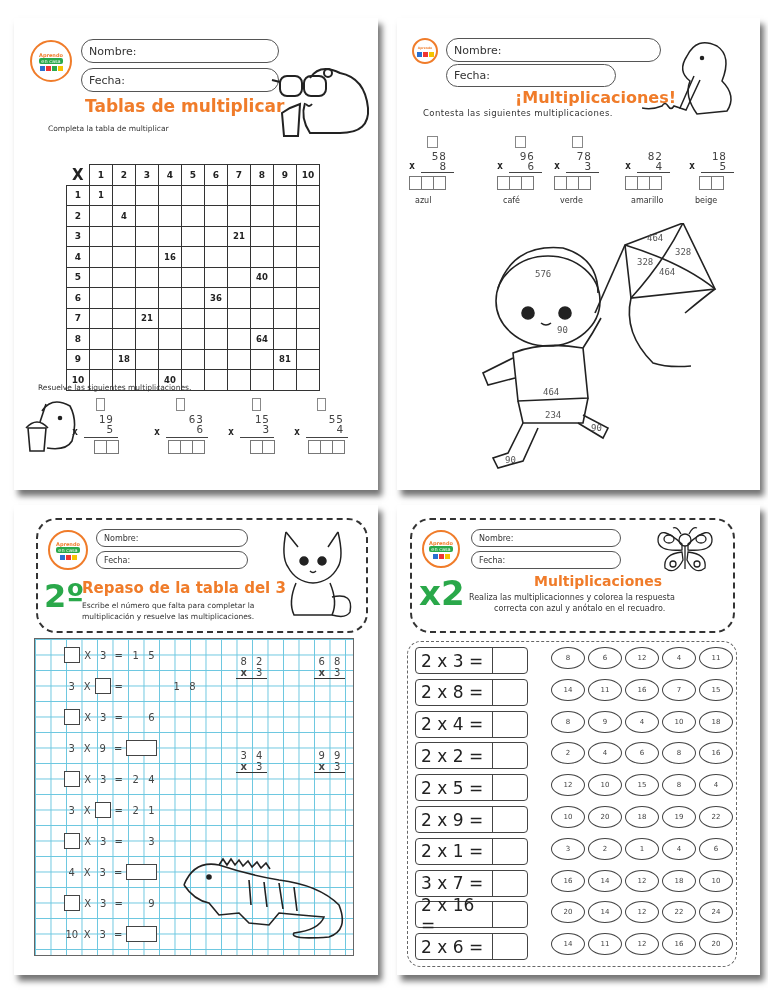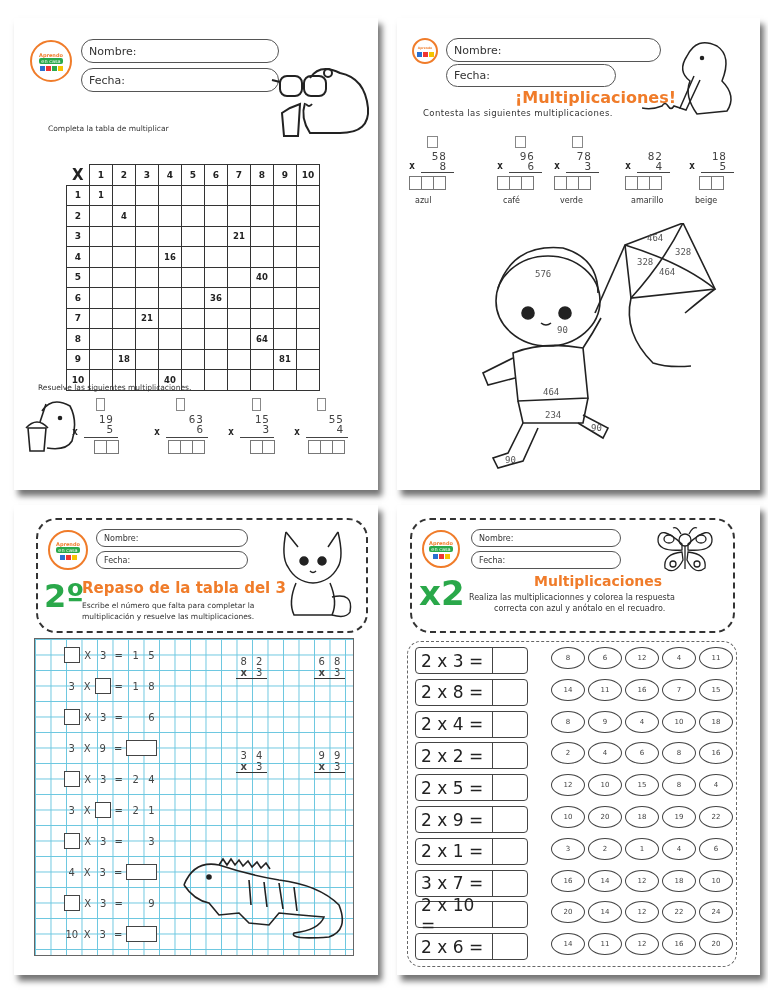--- a/index.html
+++ b/index.html
@@ -75,20 +75,21 @@
         <span style="background:#2aa84a"></span>
         <span style="background:#f5c400"></span>
       </span>
   </div>
   <div class="field" style="left:67px;top:21px;width:198px;height:24px;">
       <span>Nombre:</span>
     </div>
   <div class="field" style="left:67px;top:50px;width:198px;height:24px;">
       <span>Fecha:</span>
     </div>
+  <div class="title-orange" style="left:71px;top:78px;font-size:17px;">Tablas de multiplicar</div>
   <div class="small-text" style="left:34px;top:106px;">Completa la tabla de multiplicar</div>
 
   <svg class="art" style="left:256px;top:40px;" width="105" height="80" viewBox="0 0 105 80">
     <g fill="none" stroke="#222" stroke-width="2">
       <path d="M40 20 Q50 5 70 15 Q95 20 98 50 Q100 75 70 75 L40 75 Q30 60 35 45"></path>
       <circle cx="58" cy="15" r="4"></circle>
       <rect x="10" y="18" width="22" height="20" rx="7"></rect>
       <rect x="34" y="18" width="22" height="20" rx="7"></rect>
       <path d="M32 26 h2 M10 24 L2 22"></path>
       <path d="M20 50 L30 46 L28 78 L14 78 L12 55 Z"></path>
@@ -476,21 +477,21 @@
         <span class="cell">X</span>
         <span class="cell">3</span>
         <span class="cell">=</span>
         <span style="width:31px;text-align:right;letter-spacing:3px;">1 5</span>
       </div>
       <div class="eq" style="left:50px;top:173px;height:16px;">
         <span class="cell">3</span>
         <span class="cell">X</span>
         <div class="bx"></div>
         <span class="cell">=</span>
-        <span style="width:31px;text-align:right;letter-spacing:3px;">1 8</span>
+        <span style="width:31px;text-align:right;letter-spacing:3px;margin-left:41px;">1 8</span>
       </div>
       <div class="eq" style="left:50px;top:204px;height:16px;">
         <div class="bx"></div>
         <span class="cell">X</span>
         <span class="cell">3</span>
         <span class="cell">=</span>
         <span style="width:31px;text-align:right;letter-spacing:3px;">6</span>
       </div>
       <div class="eq" style="left:50px;top:235px;height:16px;">
         <span class="cell">3</span>
@@ -734,21 +735,21 @@
         <div class="x2-opts">
           <span>16</span>
           <span>14</span>
           <span>12</span>
           <span>18</span>
           <span>10</span>
         </div>
       </div>
       <div class="x2-row" style="left:18px;top:396.4px;">
         <div class="x2-eq">
-          <div class="q">2 x 10 =</div>
+          <div class="q">2 x 16 =</div>
           <div style="flex:1;"></div>
         </div>
         <div class="x2-opts">
           <span>20</span>
           <span>14</span>
           <span>12</span>
           <span>22</span>
           <span>24</span>
         </div>
       </div>

